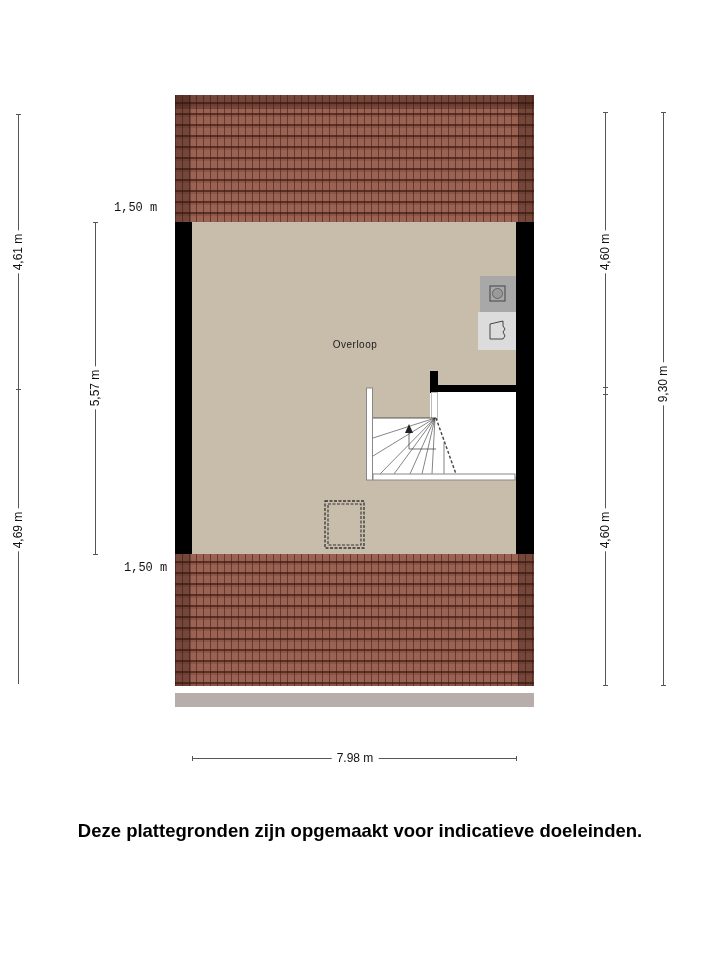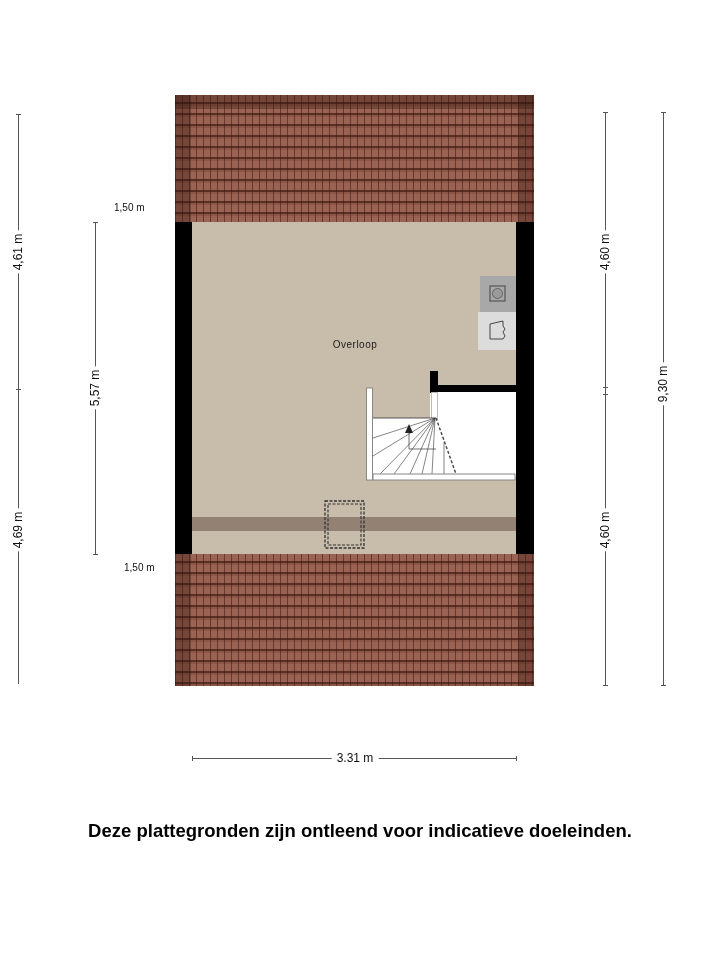--- a/index.html
+++ b/index.html
@@ -16,29 +16,29 @@
   .floor{position:absolute;background:#c8bcab;}
   .wall{position:absolute;background:#000000;}
   .dim-v{position:absolute;width:1px;background:#555;}
   .dim-h{position:absolute;height:1px;background:#555;}
   .tick-h{position:absolute;width:5px;height:1px;background:#555;}
   .tick-v{position:absolute;width:1px;height:5px;background:#555;}
   .dim-label-v{
     position:absolute;font-size:12px;color:#111;background:#fff;
     transform:translate(-50%,-50%) rotate(-90deg);white-space:nowrap;padding:0 3px;line-height:12px;
   }
-  .dim-label{position:absolute;font-size:10px;color:#111;white-space:nowrap;line-height:12px;}
+  .dim-label{position:absolute;font-size:12px;color:#111;white-space:nowrap;line-height:12px;font-family:Liberation Mono, monospace;}
   .dim-label-h{position:absolute;font-size:12px;color:#111;background:#fff;padding:0 5px;transform:translate(-50%,-50%);white-space:nowrap;line-height:12px;}
   .room-label{position:absolute;font-size:10px;color:#1a1a1a;letter-spacing:0.5px;transform:translate(-50%,-50%);}
   .disclaimer{position:absolute;left:0;width:720px;text-align:center;font-weight:bold;font-size:18.5px;color:#000;line-height:26px;}
 </style>
 </head>
 <body>
 
-<div class="abs" style="left:175px;top:95px;width:359px;height:436px;">
+<div class="abs" style="left:175px;top:95px;width:359px;height:612px;">
 
   <div class="roof" style="left:0;top:0;width:359px;height:127px;"></div>
   <div class="roof-edge" style="left:0;top:0;width:359px;height:14px;"></div>
   <div class="roof-edge" style="left:0;top:0;width:16px;height:127px;"></div>
   <div class="roof-edge" style="right:0;top:0;width:16px;height:127px;"></div>
 
   <div class="floor" style="left:0;top:127px;width:359px;height:332px;"></div>
 
   <div class="roof" style="left:0;top:459px;width:359px;height:132px;"></div>
   <div class="roof-edge" style="left:0;bottom:0;width:359px;height:14px;"></div>
@@ -129,17 +129,17 @@
 <div class="dim-label-v" style="left:605px;top:530px;">4,60 m</div>
 
 <div class="dim-v" style="left:663px;top:112px;height:574px;"></div>
 <div class="tick-h" style="left:661px;top:112px;"></div>
 <div class="tick-h" style="left:661px;top:685px;"></div>
 <div class="dim-label-v" style="left:663px;top:384px;">9,30 m</div>
 
 <div class="dim-h" style="left:192px;top:758px;width:324px;"></div>
 <div class="tick-v" style="left:192px;top:756px;"></div>
 <div class="tick-v" style="left:516px;top:756px;"></div>
-<div class="dim-label-h" style="left:355px;top:758px;">3.31 m</div>
+<div class="dim-label-h" style="left:355px;top:758px;">7.98 m</div>
 
 <div class="disclaimer" style="top:818px;">
-  <div>Deze plattegronden zijn ontleend voor indicatieve doeleinden.</div>
+  <div>Deze plattegronden zijn opgemaakt voor indicatieve doeleinden.</div>
 </div>
 
 </body></html>

